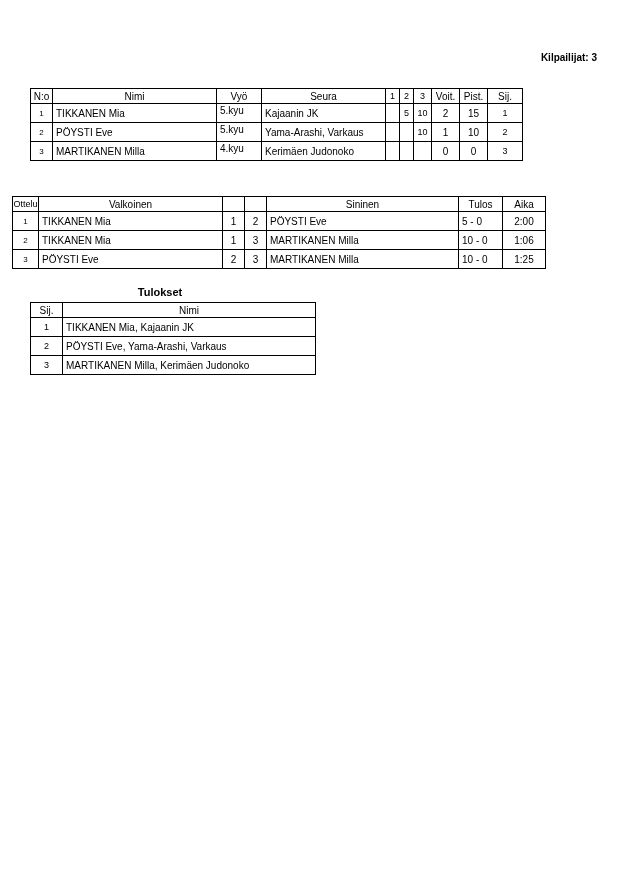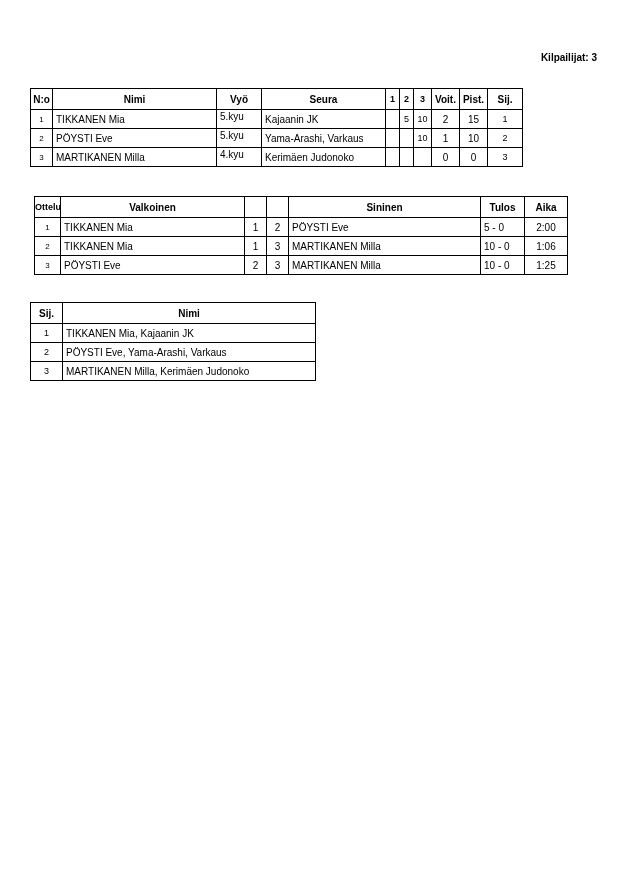--- a/index.html
+++ b/index.html
@@ -20,25 +20,25 @@
   }
   #label-kilpailijat { top:68px; left:30px; width:410px; }
   #label-ottelut     { top:179px; left:30px; width:533px; }
   #label-tulokset    { top:286px; left:30px; width:260px; }
 
   table {
     position:absolute; border-collapse:collapse; table-layout:fixed;
     font-size:10px; background:#fff;
   }
   th, td { border:1px solid #000; overflow:hidden; white-space:nowrap; }
-  th { font-weight:bold; font-size:10px; height:21px; text-align:center; padding:0 2px; }
+  th { font-weight:normal; font-size:10px; height:15px; text-align:center; padding:0 2px; }
   td { height:19px; padding:0 3px; vertical-align:middle; }
 
   #t1 { top:88px;  left:30px; width:492px; }
-  #t2 { top:196px; left:34px; width:533px; }
+  #t2 { top:196px; left:12px; width:533px; }
   #t3 { top:302px; left:30px; width:285px; }
 
   td.idx   { text-align:center; font-size:8px; padding:0 1px; }
   td.cnum  { text-align:center; font-size:9px; padding:0 1px; }
   td.vyo   { font-size:10px; vertical-align:top; padding-top:1px; }
   td.cent  { text-align:center; }
   th.small { font-size:9px; padding:0; }
 </style>
 </head>
 <body>
@@ -159,20 +159,21 @@
         <td>PÖYSTI Eve</td>
         <td class="cent">2</td>
         <td class="cent">3</td>
         <td>MARTIKANEN Milla</td>
         <td>10 - 0</td>
         <td class="cent">1:25</td>
       </tr>
     </tbody>
   </table>
 
+  <div class="section-label" id="label-tulokset">Tulokset</div>
   <table id="t3">
     <colgroup>
       <col style="width:32px">
         <col style="width:253px">
     </colgroup>
     <thead>
       <tr>
         <th>Sij.</th>
         <th>Nimi</th>
       </tr>

